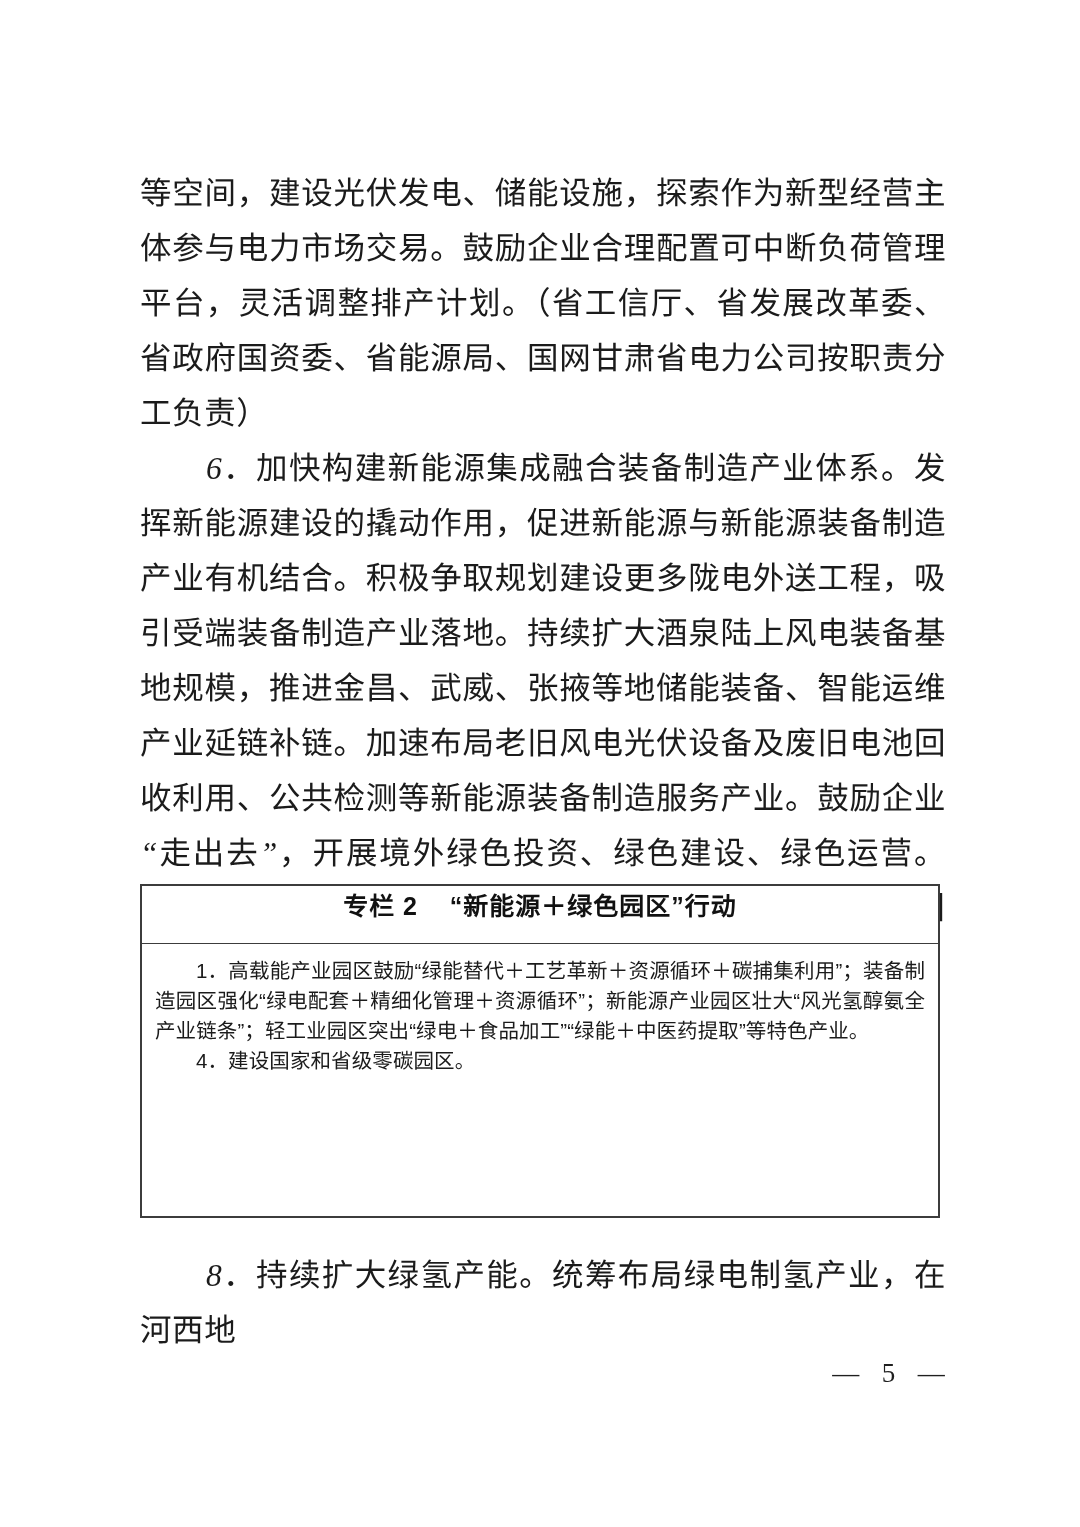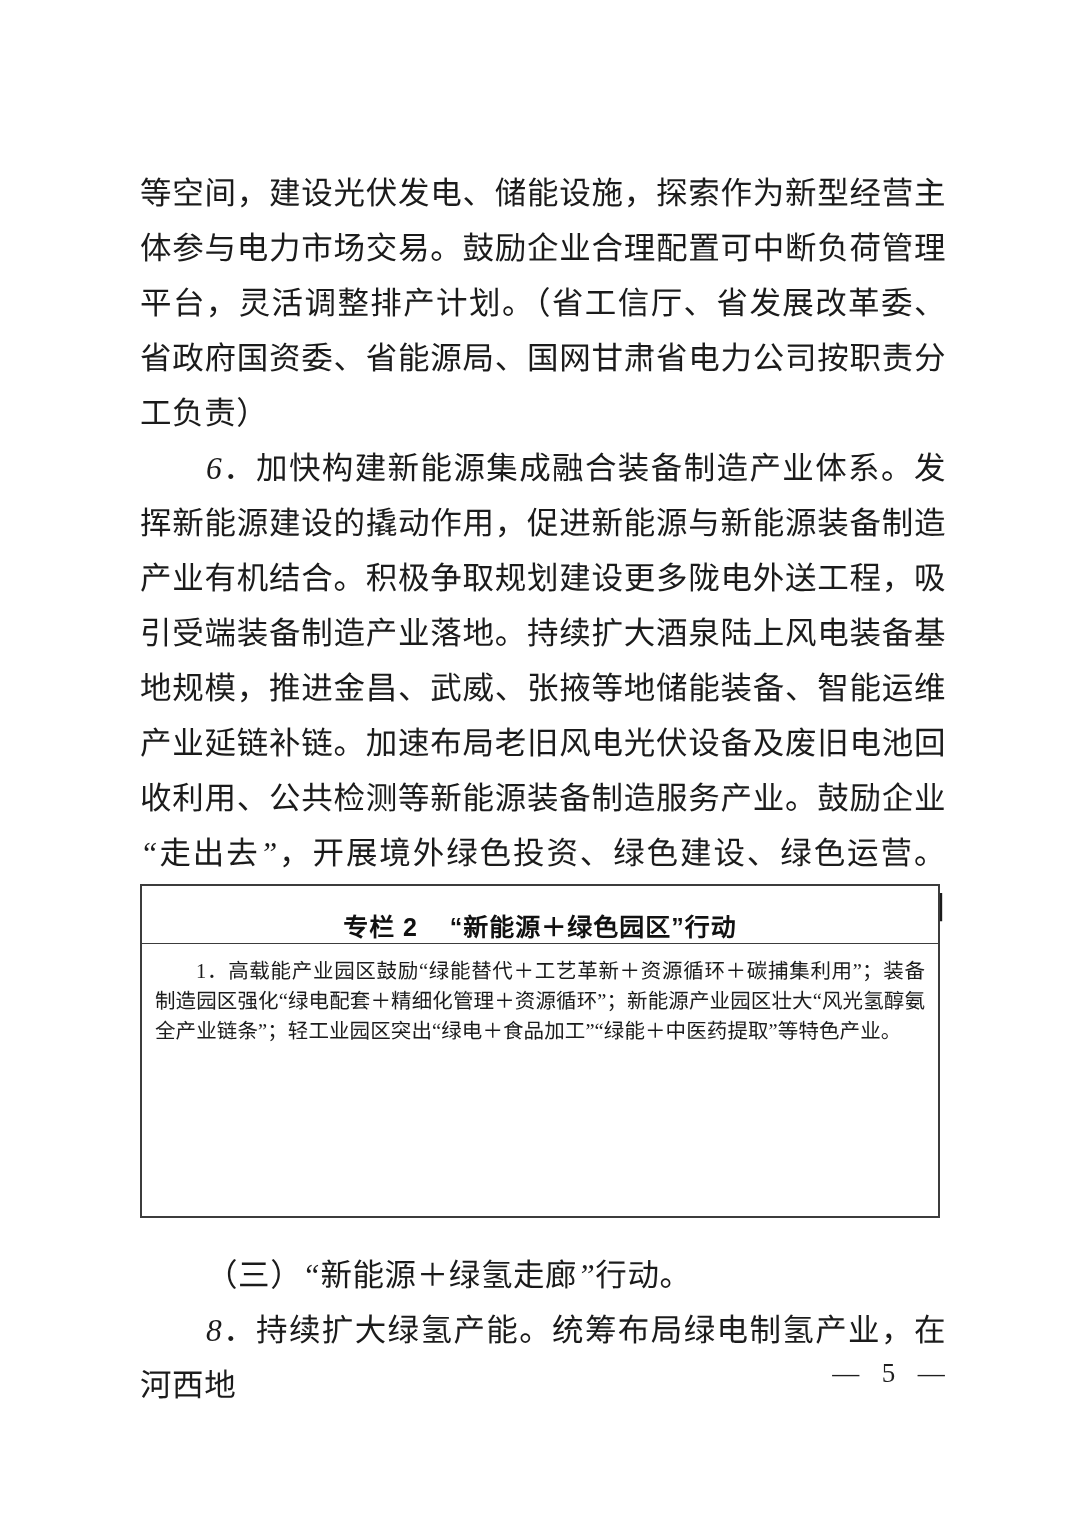--- a/index.html
+++ b/index.html
@@ -59,42 +59,42 @@
     width: 800px;
     border: 2px solid #3c3c3c;
     box-sizing: border-box;
     background: #ffffff;
   }
 
   .callout-head {
     border-bottom: 1.5px solid #3c3c3c;
     height: 58px;
     display: flex;
-    align-items: flex-end;
+    align-items: flex-start;
     justify-content: center;
     box-sizing: border-box;
   }
 
   .callout-title {
     font-family: "Liberation Sans", "DejaVu Sans", sans-serif;
     font-size: 25px;
     font-weight: 700;
     color: #111111;
     letter-spacing: 1px;
     white-space: pre;
   }
 
   .callout-body {
     padding: 12px 13px 22px 13px;
     box-sizing: border-box;
     min-height: 272px;
   }
 
   .callout-item {
-    font-family: Liberation Serif, serif;
+    font-family: Liberation Sans, sans-serif;
     font-size: 20.5px;
     line-height: 30px;
     color: #1b1b1b;
     text-align: justify;
     text-justify: inter-character;
     text-indent: 41px;
     margin: 0;
     letter-spacing: 0.1px;
   }
 
@@ -132,27 +132,27 @@
   </div>
 
   <div class="callout">
 
     <div class="callout-head">
       <div class="callout-title">专栏 2    “新能源＋绿色园区”行动</div>
     </div>
 
     <div class="callout-body">
       <p class="callout-item">1．高载能产业园区鼓励“绿能替代＋工艺革新＋资源循环＋碳捕集利用”；装备制造园区强化“绿电配套＋精细化管理＋资源循环”；新能源产业园区壮大“风光氢醇氨全产业链条”；轻工业园区突出“绿电＋食品加工”“绿能＋中医药提取”等特色产业。</p>
+      <p class="callout-item">4．建设国家和省级零碳园区。</p>
     </div>
 
   </div>
 
   <div class="content" style="top:1248px;">
 
-    <p class="body-p kai indent">（三）“新能源＋绿氢走廊”行动。</p>
 
     <p class="body-p kai indent">8．持续扩大绿氢产能。统筹布局绿电制氢产业，在河西地</p>
 
   </div>
 
   <div class="footer">
     <span class="folio">—  5  —</span>
   </div>
 
 </div>

